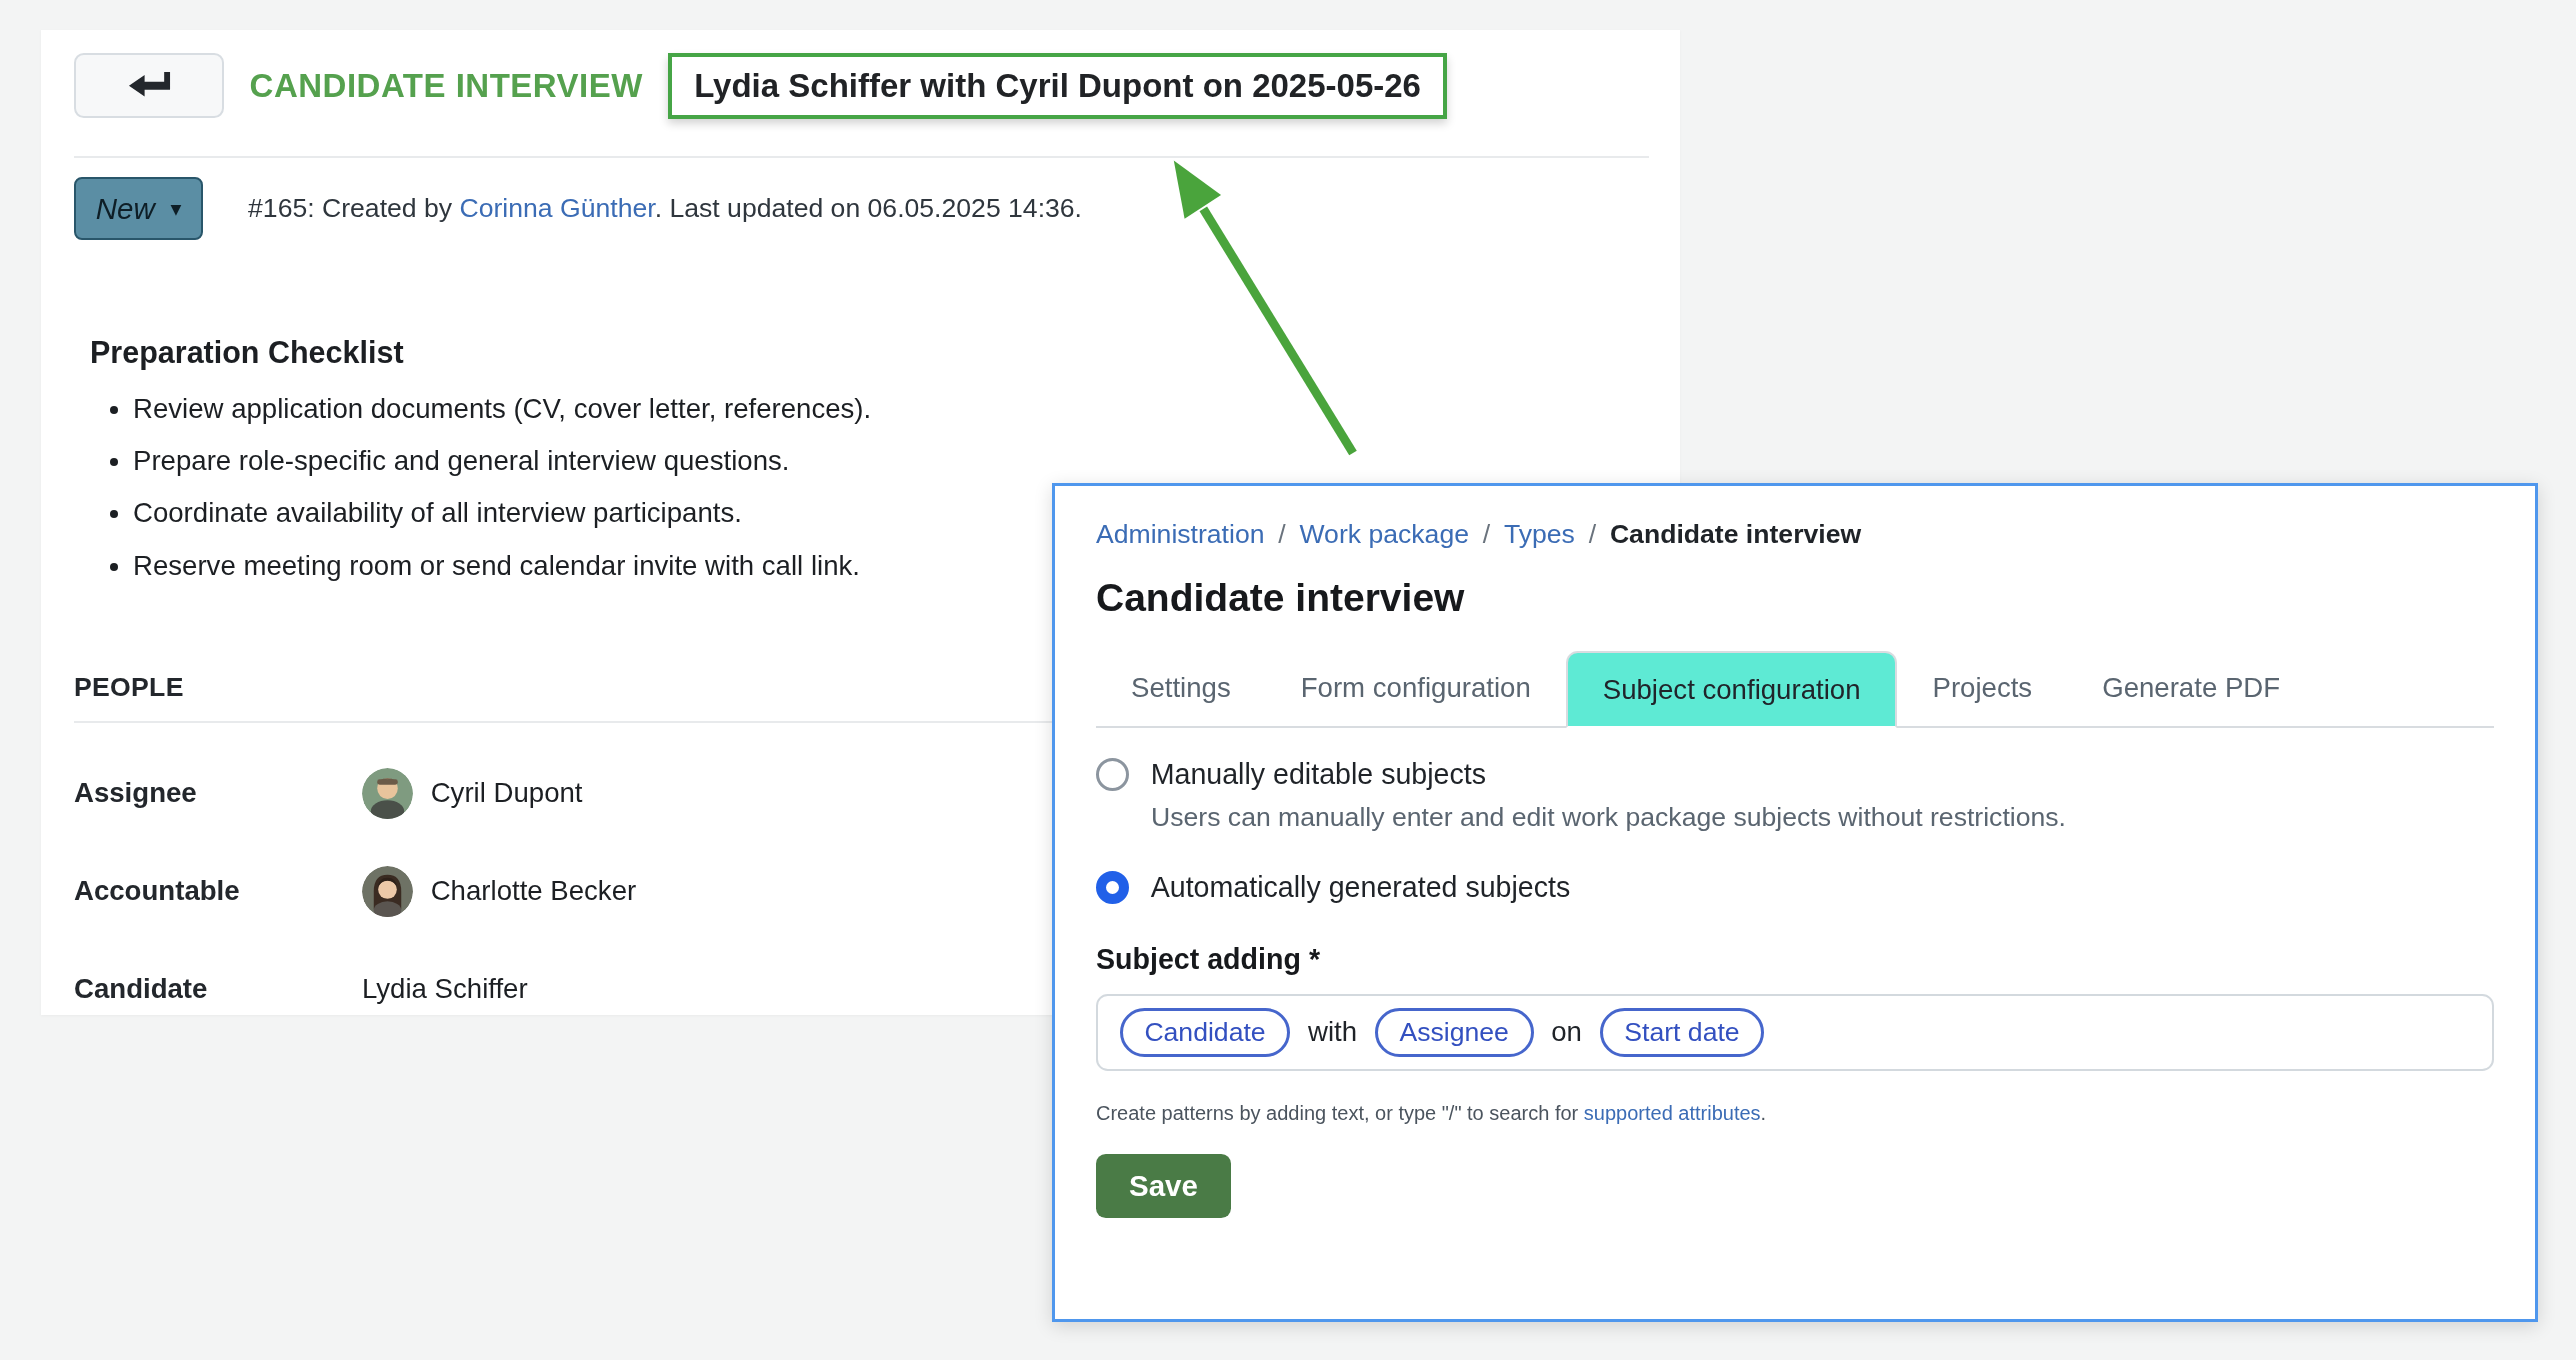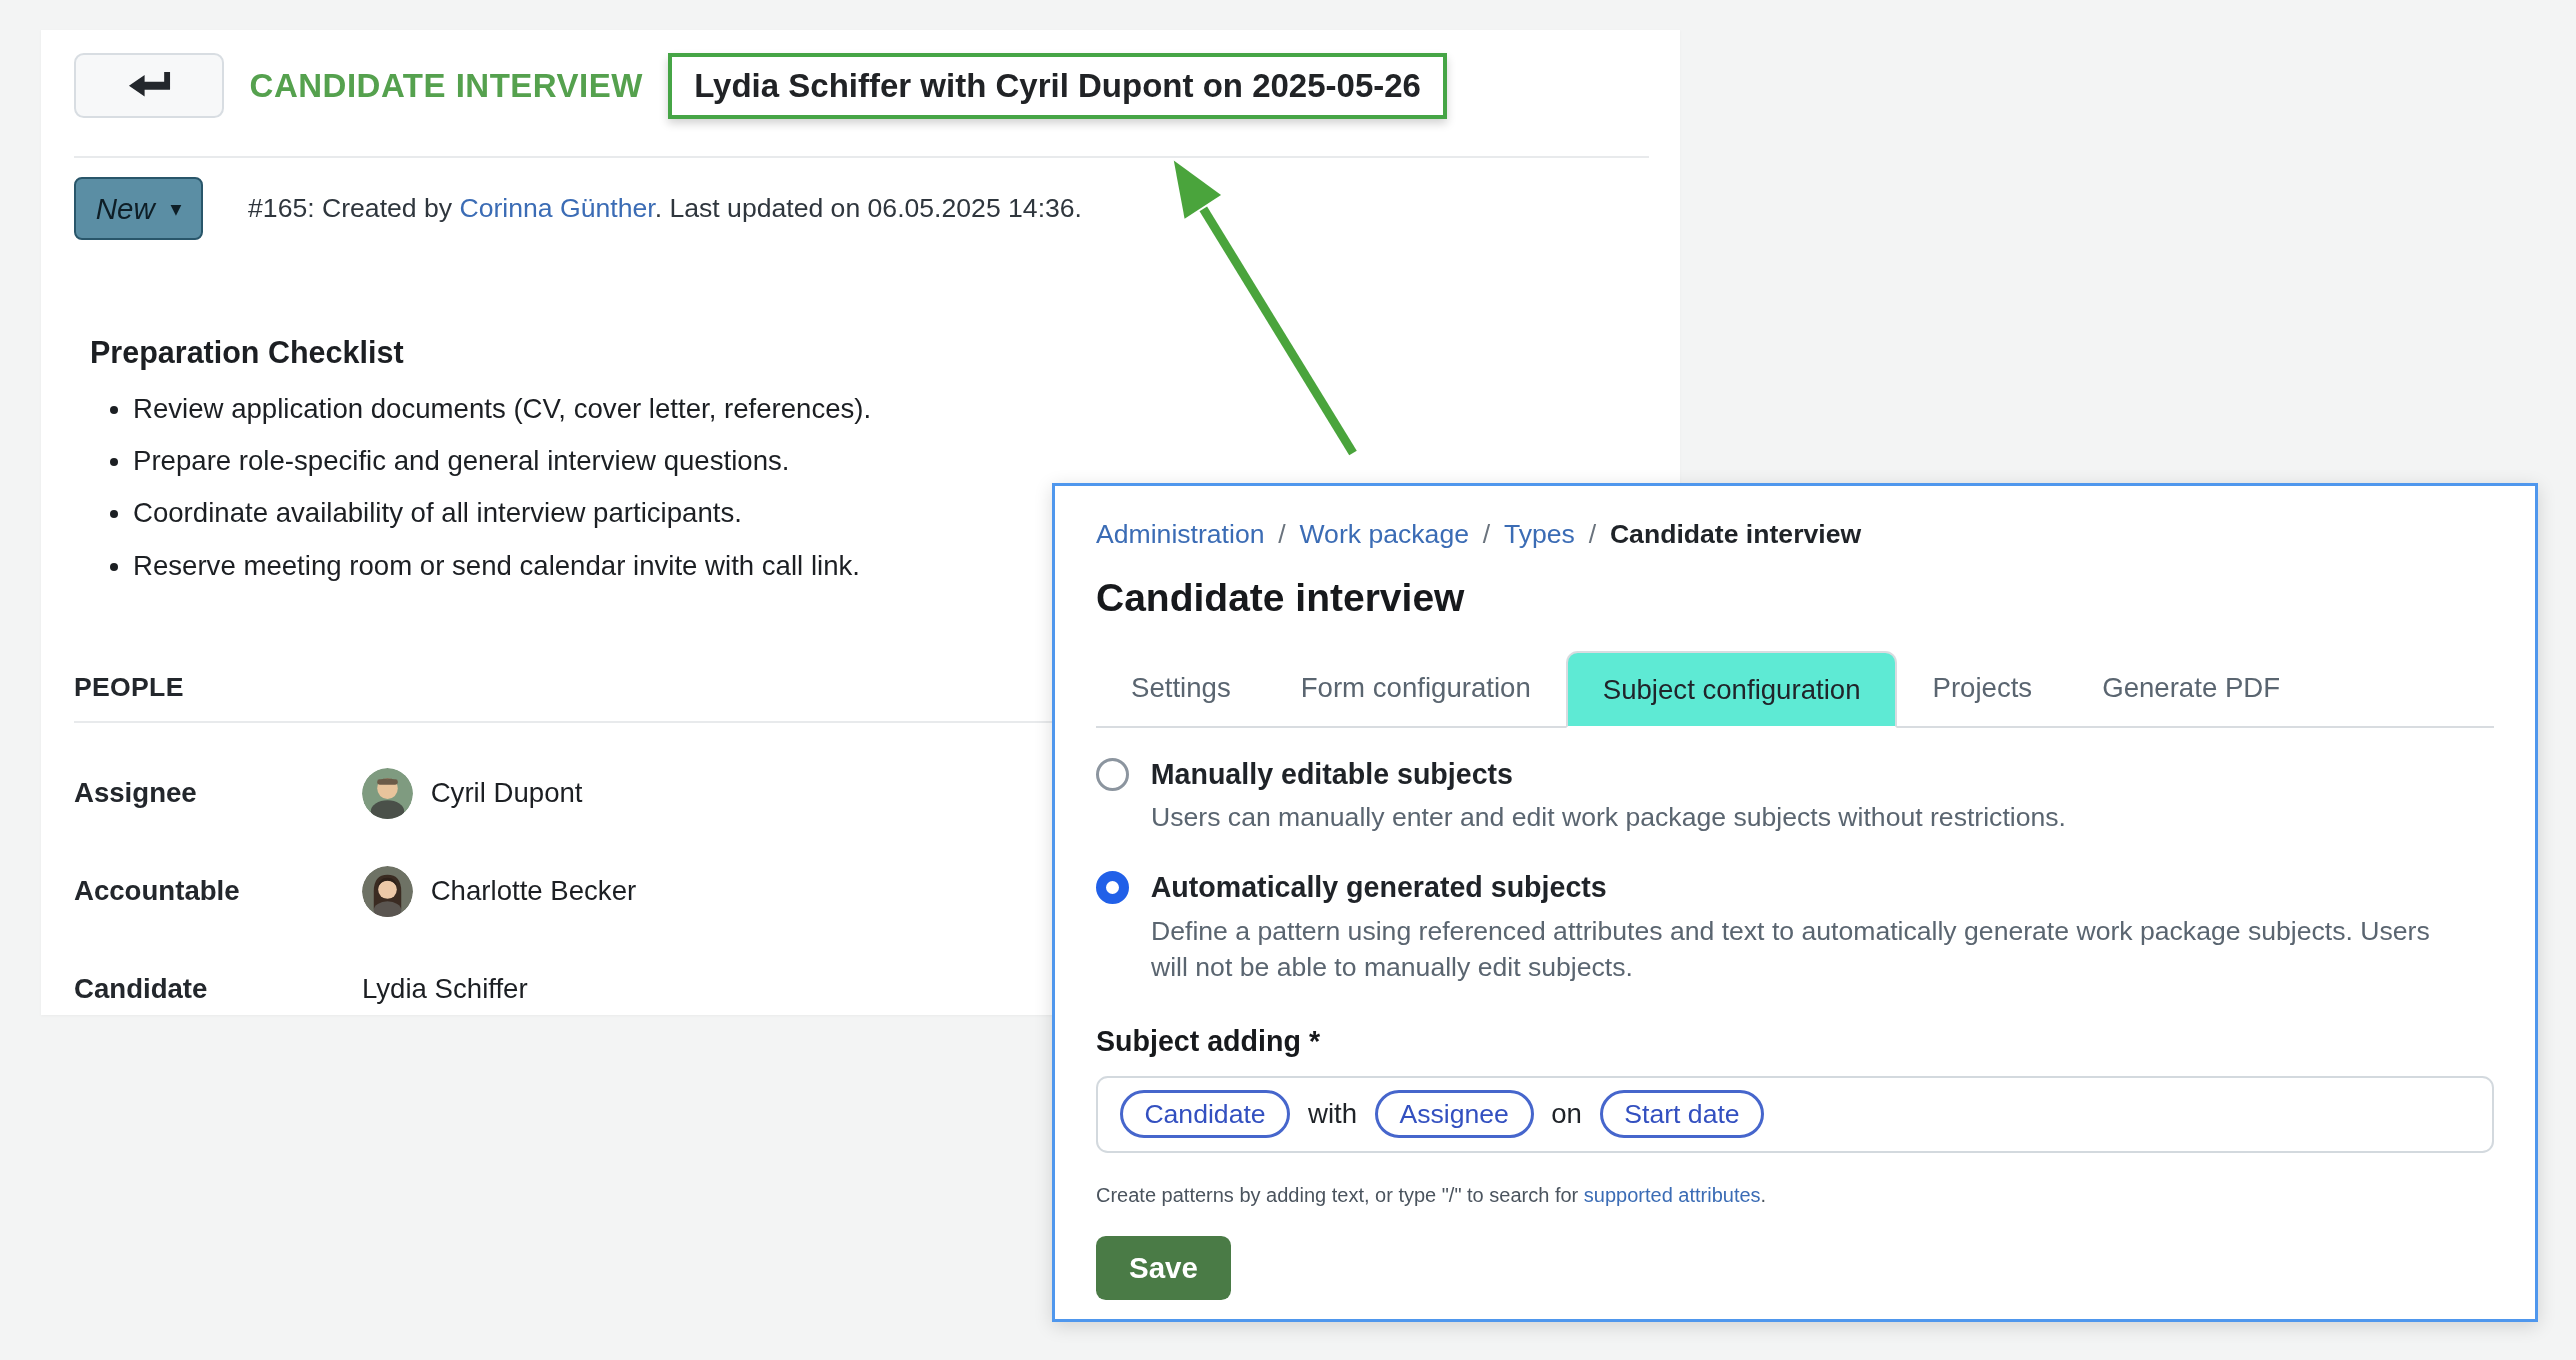--- a/index.html
+++ b/index.html
@@ -106,21 +106,21 @@
   }
 
   .options { margin-top:29.5px; }
   .option + .option { margin-top:35px; }
   .option-head { display:flex; align-items:center; gap:21.7px; cursor:pointer; }
   .radio {
     width:33px; height:33px; border-radius:50%; background:#fff; flex:0 0 auto;
   }
   .radio.unchecked { border:3px solid #8c959f; }
   .radio.checked { border:10.8px solid #2160e8; }
-  .option-label { font-size:28.6px; font-weight:bold; color:#1f2328; }
+  .option-label { font-size:28.6px; font-weight:normal; color:#1f2328; }
   .option-desc {
     margin:9.8px 0 0 55px; font-size:26.6px; color:#5a6570;
     max-width:1320px; line-height:1.35;
   }
 
   .pattern-label { margin-top:39px; font-size:28.6px; font-weight:bold; color:#17191c; }
   .pattern-input {
     margin-top:17.7px; height:77px;
     border:2px solid #d3d9de; border-radius:11.8px;
     display:flex; align-items:center; gap:17.7px; padding:0 21.7px;
@@ -262,21 +262,20 @@
         <span class="option-label">Manually editable subjects</span>
       </div>
       <div class="option-desc">Users can manually enter and edit work package subjects without restrictions.</div>
     </div>
 
     <div class="option">
       <div class="option-head">
         <span class="radio checked"></span>
         <span class="option-label">Automatically generated subjects</span>
       </div>
-      <div class="option-desc">Define a pattern using referenced attributes and text to automatically generate work package subjects. Users will not be able to manually edit subjects.</div>
     </div>
 
   </div>
 
   <div class="pattern-label">Subject adding *</div>
 
   <div class="pattern-input">
     <span class="chip">Candidate</span>
     <span class="token-text">with</span>
     <span class="chip">Assignee</span>

